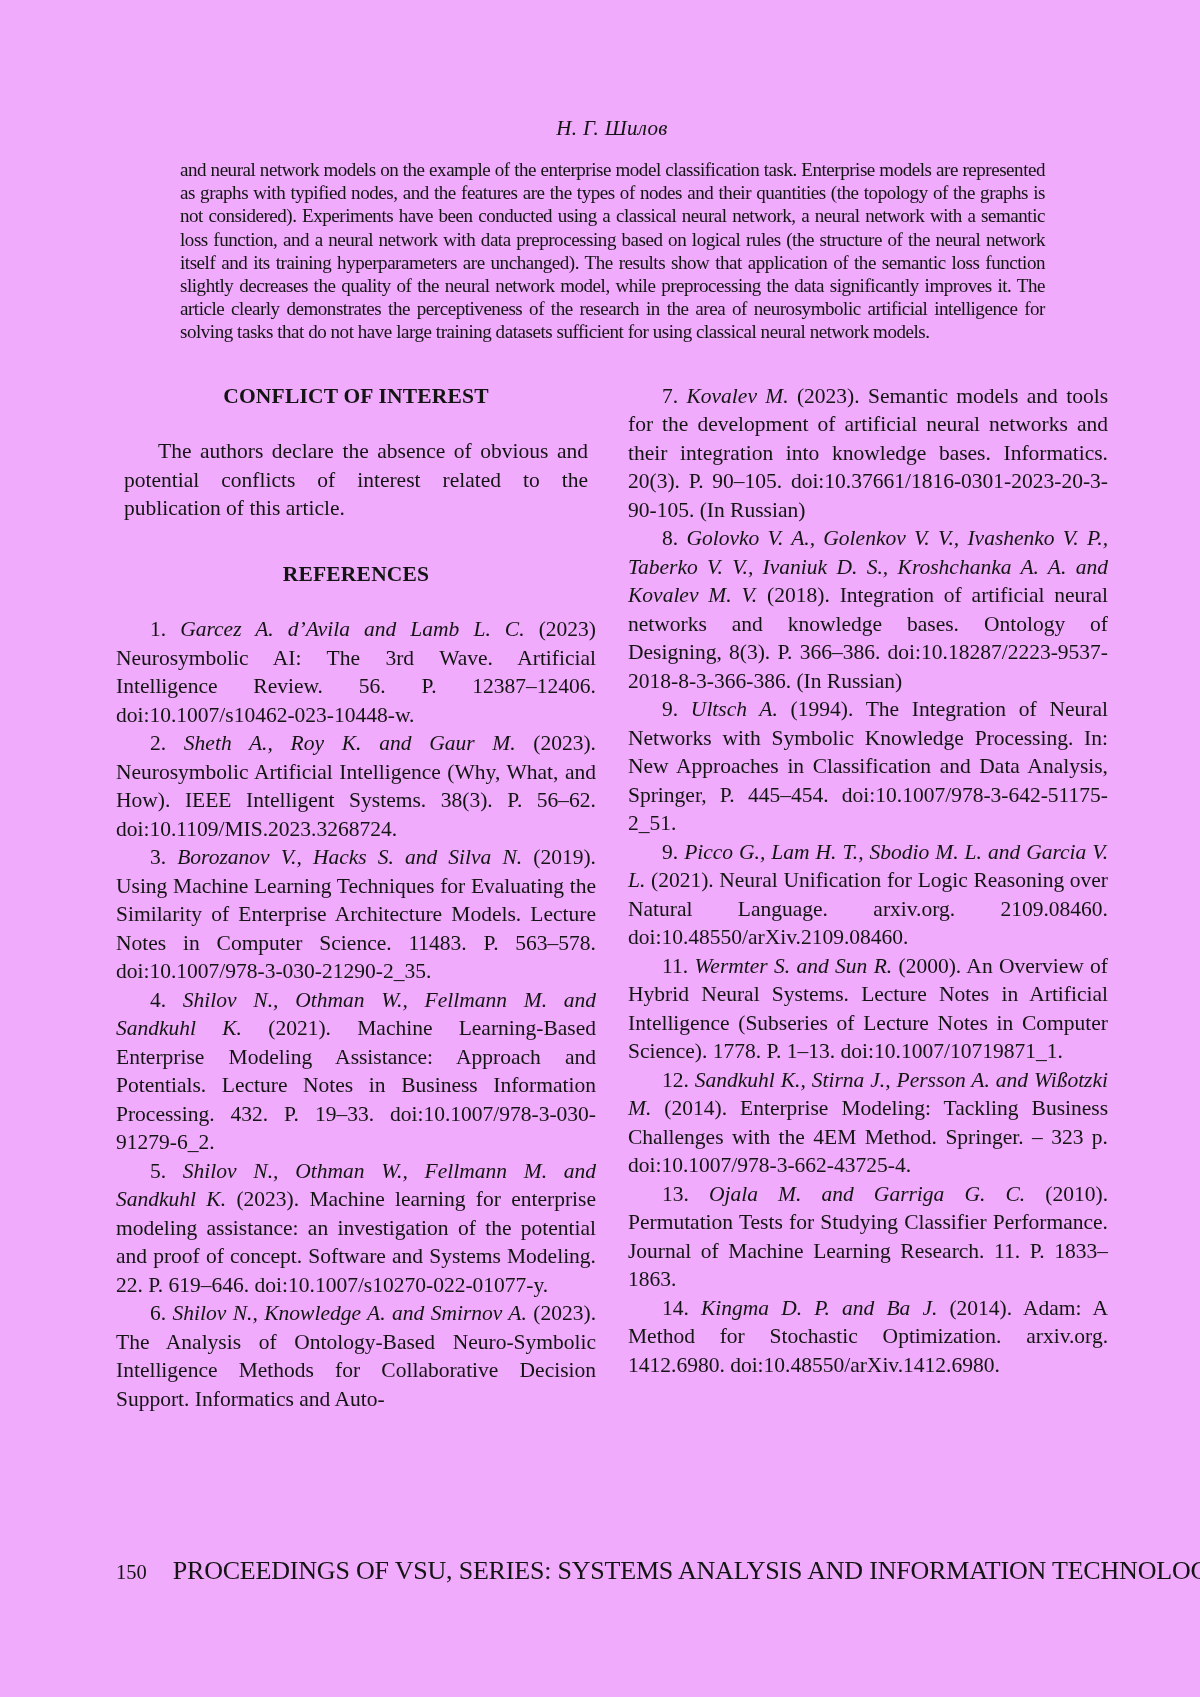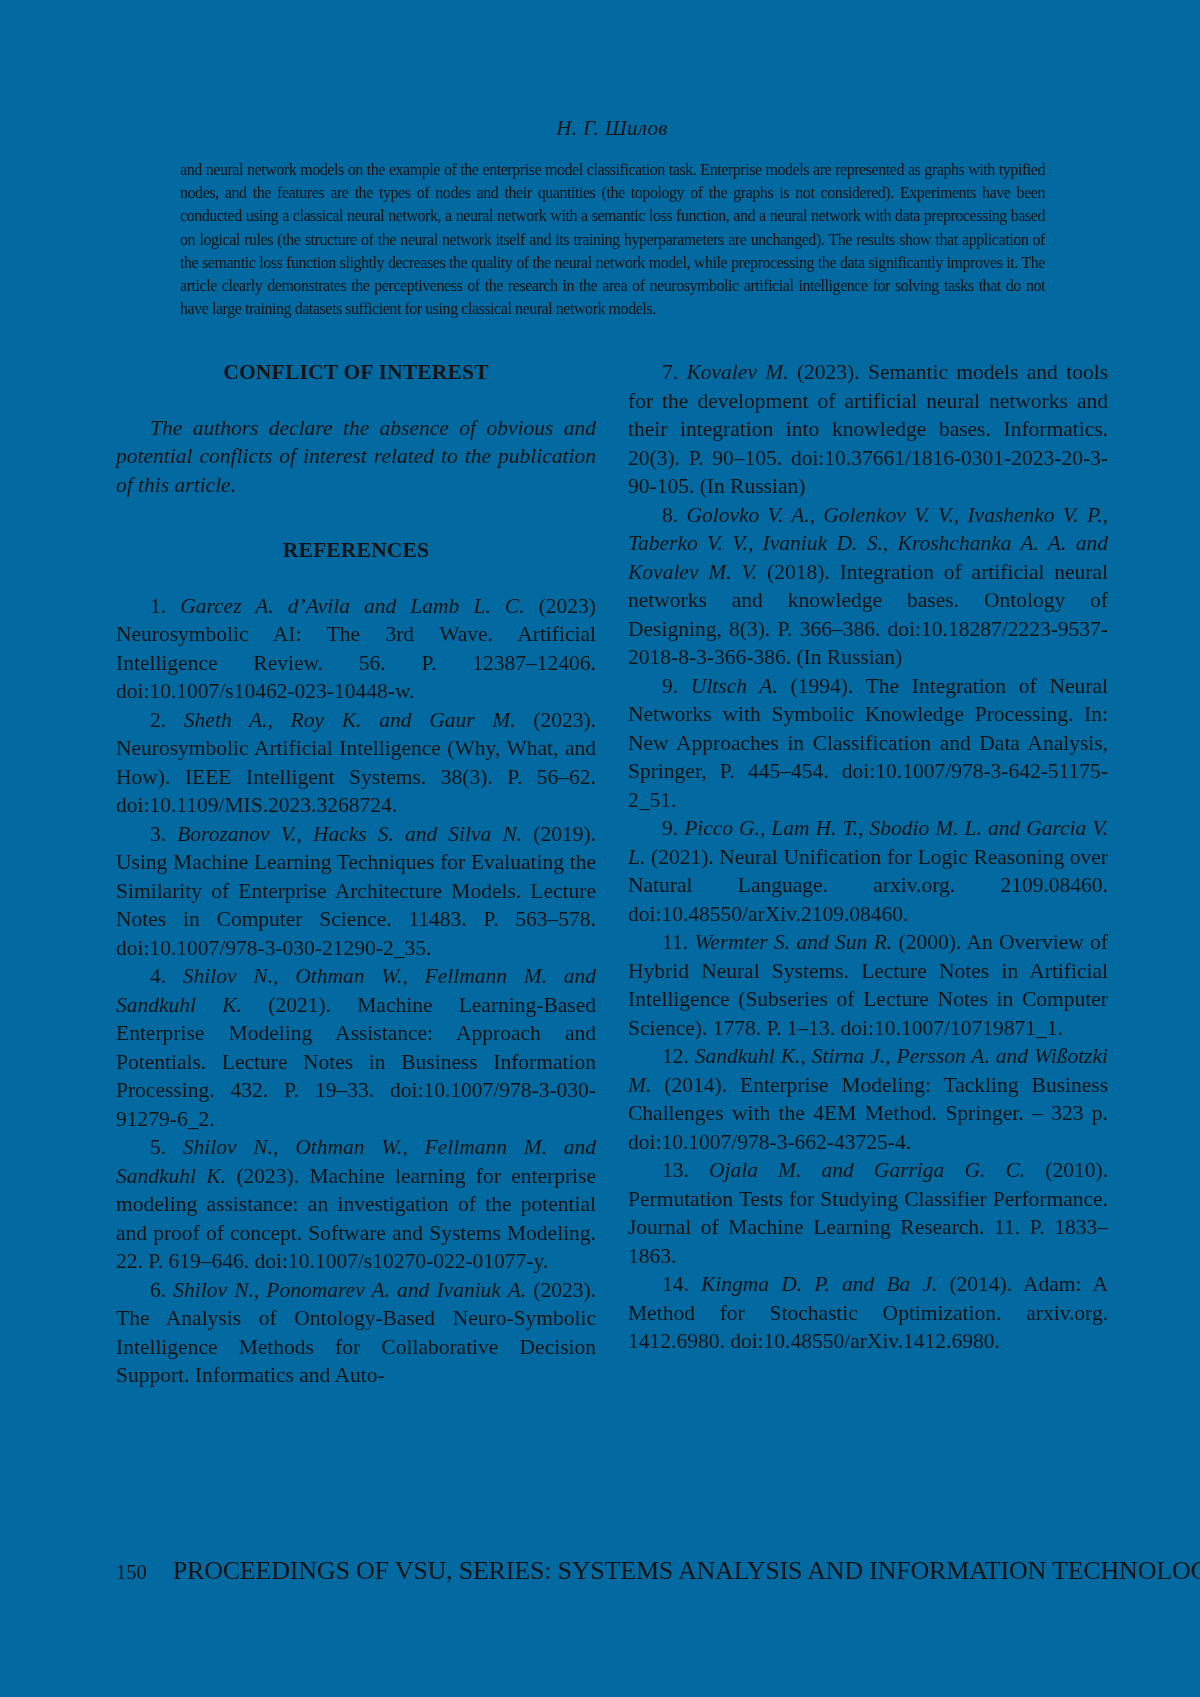--- a/index.html
+++ b/index.html
@@ -1,38 +1,38 @@
 <!DOCTYPE html>
 <html lang="en"><head>
 <meta charset="utf-8">
 <style>
   html,body { margin:0; padding:0; background:#ffffff; }
   .page {
     position:relative;
     width:1200px; height:1697px;
     margin:0 auto;
-    background:#0369a1;
+    background:#f0abfc;
     color:#141414;
     font-family:"Liberation Serif", serif;
     overflow:hidden;
   }
   .content { padding:0 92px 0 116px; }
 
   .author-header {
     padding-top:116px;
     text-align:center;
     font-style:italic;
     font-size:21px;
     letter-spacing:0.3px;
   }
 
   .abstract {
     margin:17px 63px 0 64px;
     text-align:justify;
-    font-size:16px;
+    font-size:19px;
     line-height:23.2px;
     letter-spacing:-0.45px;
   }
   .abstract p { margin:0; }
   .abstract .kw b { letter-spacing:-0.2px; }
 
   .columns {
     display:flex;
     gap:32px;
     margin-top:38px;
@@ -43,21 +43,21 @@
 
   .col-heading {
     margin:0 0 27px 0;
     text-align:center;
     font-weight:bold;
     font-size:21.5px;
     letter-spacing:0.2px;
   }
   .refs-heading { margin-top:37px; }
 
-  .body-par { margin:0; text-indent:34px;font-style:italic; }
+  .body-par { margin:8px; text-indent:34px; }
 
   .ref { margin:0; text-indent:34px; }
   .ref-cont { margin:0; text-indent:0; }
 
   .footer {
     position:absolute;
     left:116px; right:96px; top:1556px;
     display:flex;
     align-items:baseline;
     white-space:nowrap;
@@ -87,21 +87,21 @@
       <div class="col">
         <p class="col-heading">CONFLICT OF INTEREST</p>
         <p class="body-par">The authors declare the absence of obvious and potential conflicts of interest related to the publication of this article.</p>
         <p class="col-heading refs-heading">REFERENCES</p>
         <div>
             <p class="ref"><span>1.</span> <i>Garcez A. d’Avila and Lamb L. C.</i><span> (2023) Neurosymbolic AI: The 3rd Wave. Artificial Intelligence Review. 56. P. 12387–12406. doi:10.1007/s10462-023-10448-w.</span></p>
             <p class="ref"><span>2.</span> <i>Sheth A., Roy K. and Gaur M.</i><span> (2023). Neurosymbolic Artificial Intelligence (Why, What, and How). IEEE Intelligent Systems. 38(3). P. 56–62. doi:10.1109/MIS.2023.3268724.</span></p>
             <p class="ref"><span>3.</span> <i>Borozanov V., Hacks S. and Silva N.</i><span> (2019). Using Machine Learning Techniques for Evaluating the Similarity of Enterprise Architecture Models. Lecture Notes in Computer Science. 11483. P. 563–578. doi:10.1007/978-3-030-21290-2_35.</span></p>
             <p class="ref"><span>4.</span> <i>Shilov N., Othman W., Fellmann M. and Sandkuhl K.</i><span> (2021). Machine Learning-Based Enterprise Modeling Assistance: Approach and Potentials. Lecture Notes in Business Information Processing. 432. P. 19–33. doi:10.1007/978-3-030-91279-6_2.</span></p>
             <p class="ref"><span>5.</span> <i>Shilov N., Othman W., Fellmann M. and Sandkuhl K.</i><span> (2023). Machine learning for enterprise modeling assistance: an investigation of the potential and proof of concept. Software and Systems Modeling. 22. P. 619–646. doi:10.1007/s10270-022-01077-y.</span></p>
-            <p class="ref"><span>6.</span> <i>Shilov N., Ponomarev A. and Ivaniuk A.</i><span> (2023). The Analysis of Ontology-Based Neuro-Symbolic Intelligence Methods for Collaborative Decision Support. Informatics and Auto-</span></p>
+            <p class="ref"><span>6.</span> <i>Shilov N., Knowledge A. and Smirnov A.</i><span> (2023). The Analysis of Ontology-Based Neuro-Symbolic Intelligence Methods for Collaborative Decision Support. Informatics and Auto-</span></p>
           </div>
       </div>
 
       <div class="col">
         <div>
             <p class="ref"><span>7.</span> <i>Kovalev M.</i><span> (2023). Semantic models and tools for the development of artificial neural networks and their integration into knowledge bases. Informatics. 20(3). P. 90–105. doi:10.37661/1816-0301-2023-20-3-90-105. (In Russian)</span></p>
             <p class="ref"><span>8.</span> <i>Golovko V. A., Golenkov V. V., Ivashenko V. P., Taberko V. V., Ivaniuk D. S., Kroshchanka A. A. and Kovalev M. V.</i><span> (2018). Integration of artificial neural networks and knowledge bases. Ontology of Designing, 8(3). P. 366–386. doi:10.18287/2223-9537-2018-8-3-366-386. (In Russian)</span></p>
             <p class="ref"><span>9.</span> <i>Ultsch A.</i><span> (1994). The Integration of Neural Networks with Symbolic Knowledge Processing. In: New Approaches in Classification and Data Analysis, Springer, P. 445–454. doi:10.1007/978-3-642-51175-2_51.</span></p>
             <p class="ref"><span>9.</span> <i>Picco G., Lam H. T., Sbodio M. L. and Garcia V. L.</i><span> (2021). Neural Unification for Logic Reasoning over Natural Language. arxiv.org. 2109.08460. doi:10.48550/arXiv.2109.08460.</span></p>
             <p class="ref"><span>11.</span> <i>Wermter S. and Sun R.</i><span> (2000). An Overview of Hybrid Neural Systems. Lecture Notes in Artificial Intelligence (Subseries of Lecture Notes in Computer Science). 1778. P. 1–13. doi:10.1007/10719871_1.</span></p>

